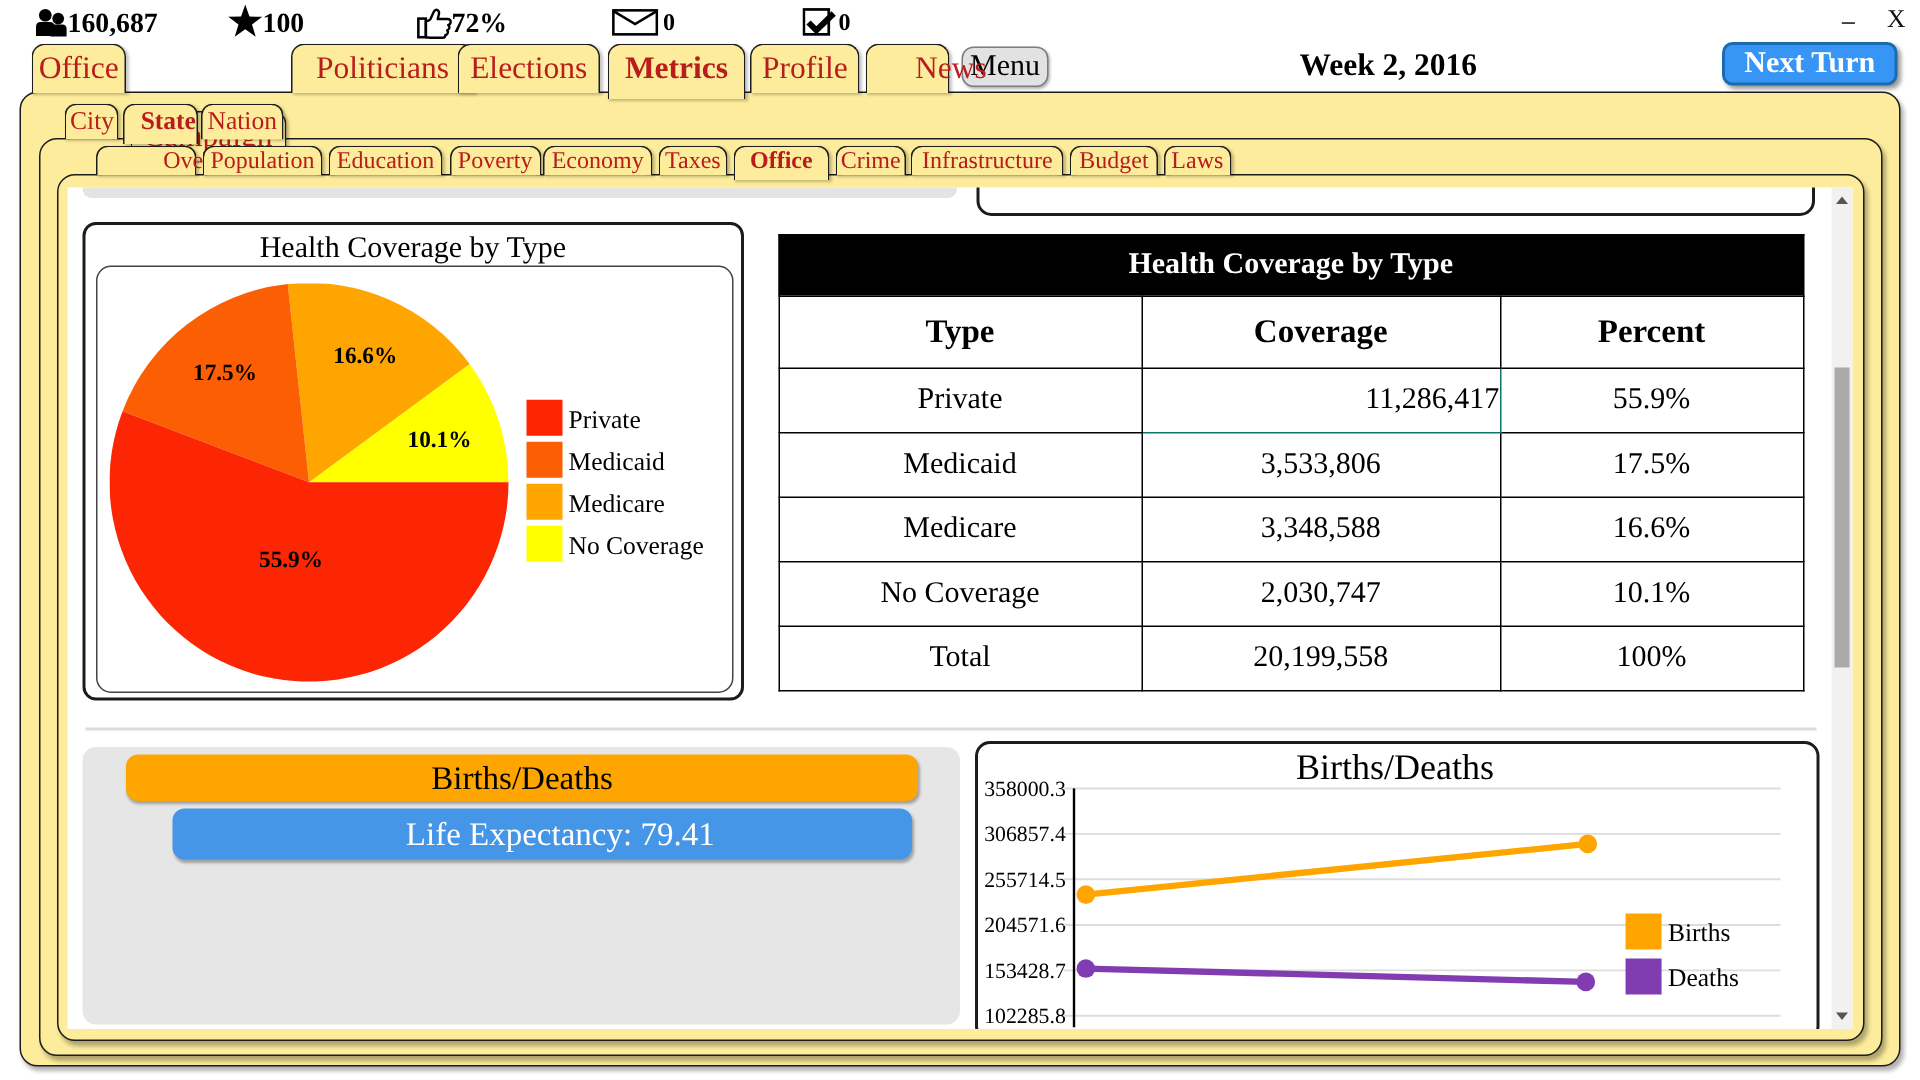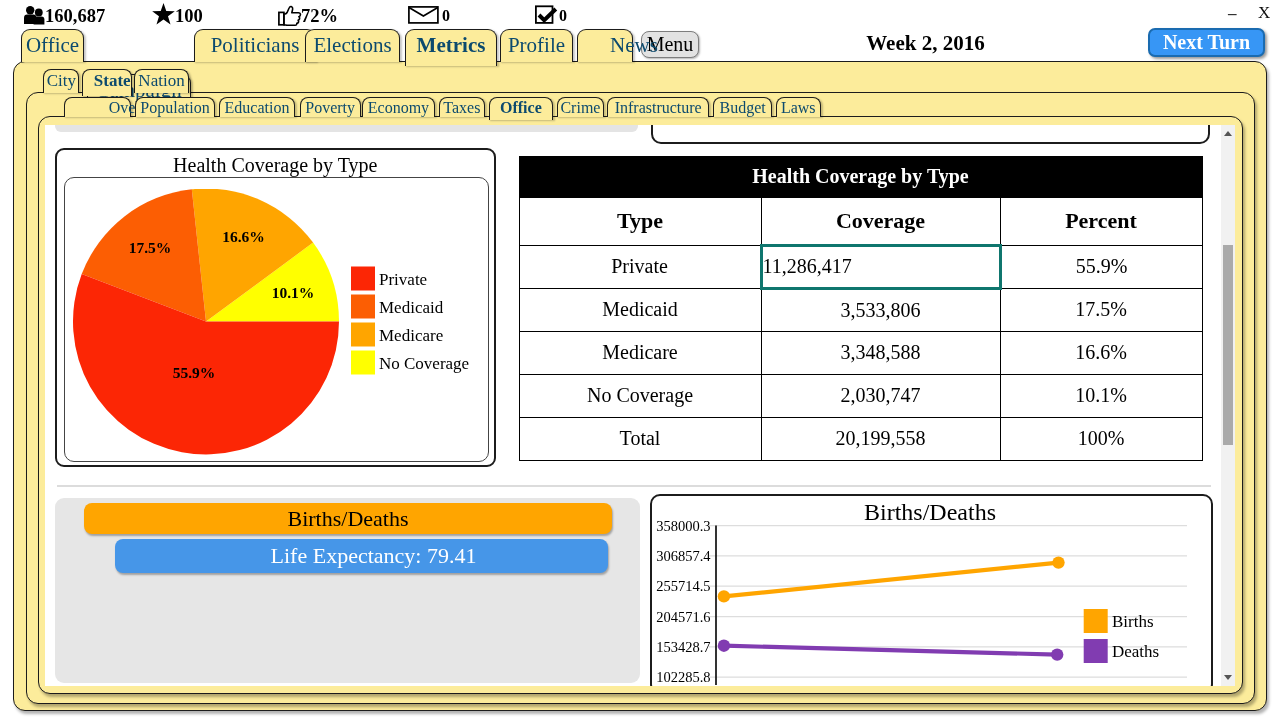--- a/index.html
+++ b/index.html
@@ -3,21 +3,21 @@
 <meta charset="utf-8">
 <style>
   html,body{margin:0;padding:0;}
   body{width:1280px;height:720px;position:relative;background:#fff;overflow:hidden;
        font-family:"Liberation Serif",serif;}
   .abs{position:absolute;}
   
   .stat{position:absolute;top:6px;font-weight:bold;font-size:18.5px;color:#000;}
   
   .tab{position:absolute;box-sizing:border-box;background:#fcec9b;
-       border:1.7px solid #1c1c1c;border-bottom:none;text-align:center;color:#0c4a6e;
+       border:1.7px solid #1c1c1c;border-bottom:none;text-align:center;color:#b91c1c;
        box-shadow:1.5px 1px 2px rgba(0,0,0,0.22);}
   .t1{top:29px;height:33px;border-radius:9px 9px 0 0;font-size:21px;line-height:31px;z-index:1;}
   .t2{top:69px;height:24px;border-radius:8px 8px 0 0;font-size:17px;line-height:22px;z-index:1;}
   .t3{top:97px;height:20px;border-radius:8px 8px 0 0;font-size:16px;line-height:19px;z-index:1;}
   .active{font-weight:bold;z-index:3;}
   .t1.active{height:37px;}
   .t2.active{height:27px;text-align:right;}
   .t3.active{height:23px;}
   
   .cont{position:absolute;box-sizing:border-box;background:#fcec9b;
@@ -128,21 +128,21 @@
         <tr>
           <td colspan="3" style="background:#000;color:#fff;font-weight:bold;font-size:20px;text-align:center;height:40px;border:1px solid #000;">Health Coverage by Type</td>
         </tr>
     <tr style="font-weight:bold;font-size:22px;">
       <td style="border:1px solid #000;text-align:center;height:47px;width:241px;">Type</td>
       <td style="border:1px solid #000;text-align:center;width:238px;">Coverage</td>
       <td style="border:1px solid #000;text-align:center;">Percent</td>
     </tr>
     <tr style="font-size:20px;">
           <td style="border:1px solid #000;text-align:center;height:42px;">Private</td>
-          <td style="border:3px solid #0f766e;text-align:left;">11,286,417</td>
+          <td style="border:1px solid #0f766e;text-align:right;">11,286,417</td>
           <td style="border:1px solid #000;text-align:center;">55.9%</td>
         </tr>
     <tr style="font-size:20px;">
           <td style="border:1px solid #000;text-align:center;height:42px;">Medicaid</td>
           <td style="border:1px solid #000;text-align:center;">3,533,806</td>
           <td style="border:1px solid #000;text-align:center;">17.5%</td>
         </tr>
     <tr style="font-size:20px;">
           <td style="border:1px solid #000;text-align:center;height:42px;">Medicare</td>
           <td style="border:1px solid #000;text-align:center;">3,348,588</td>

